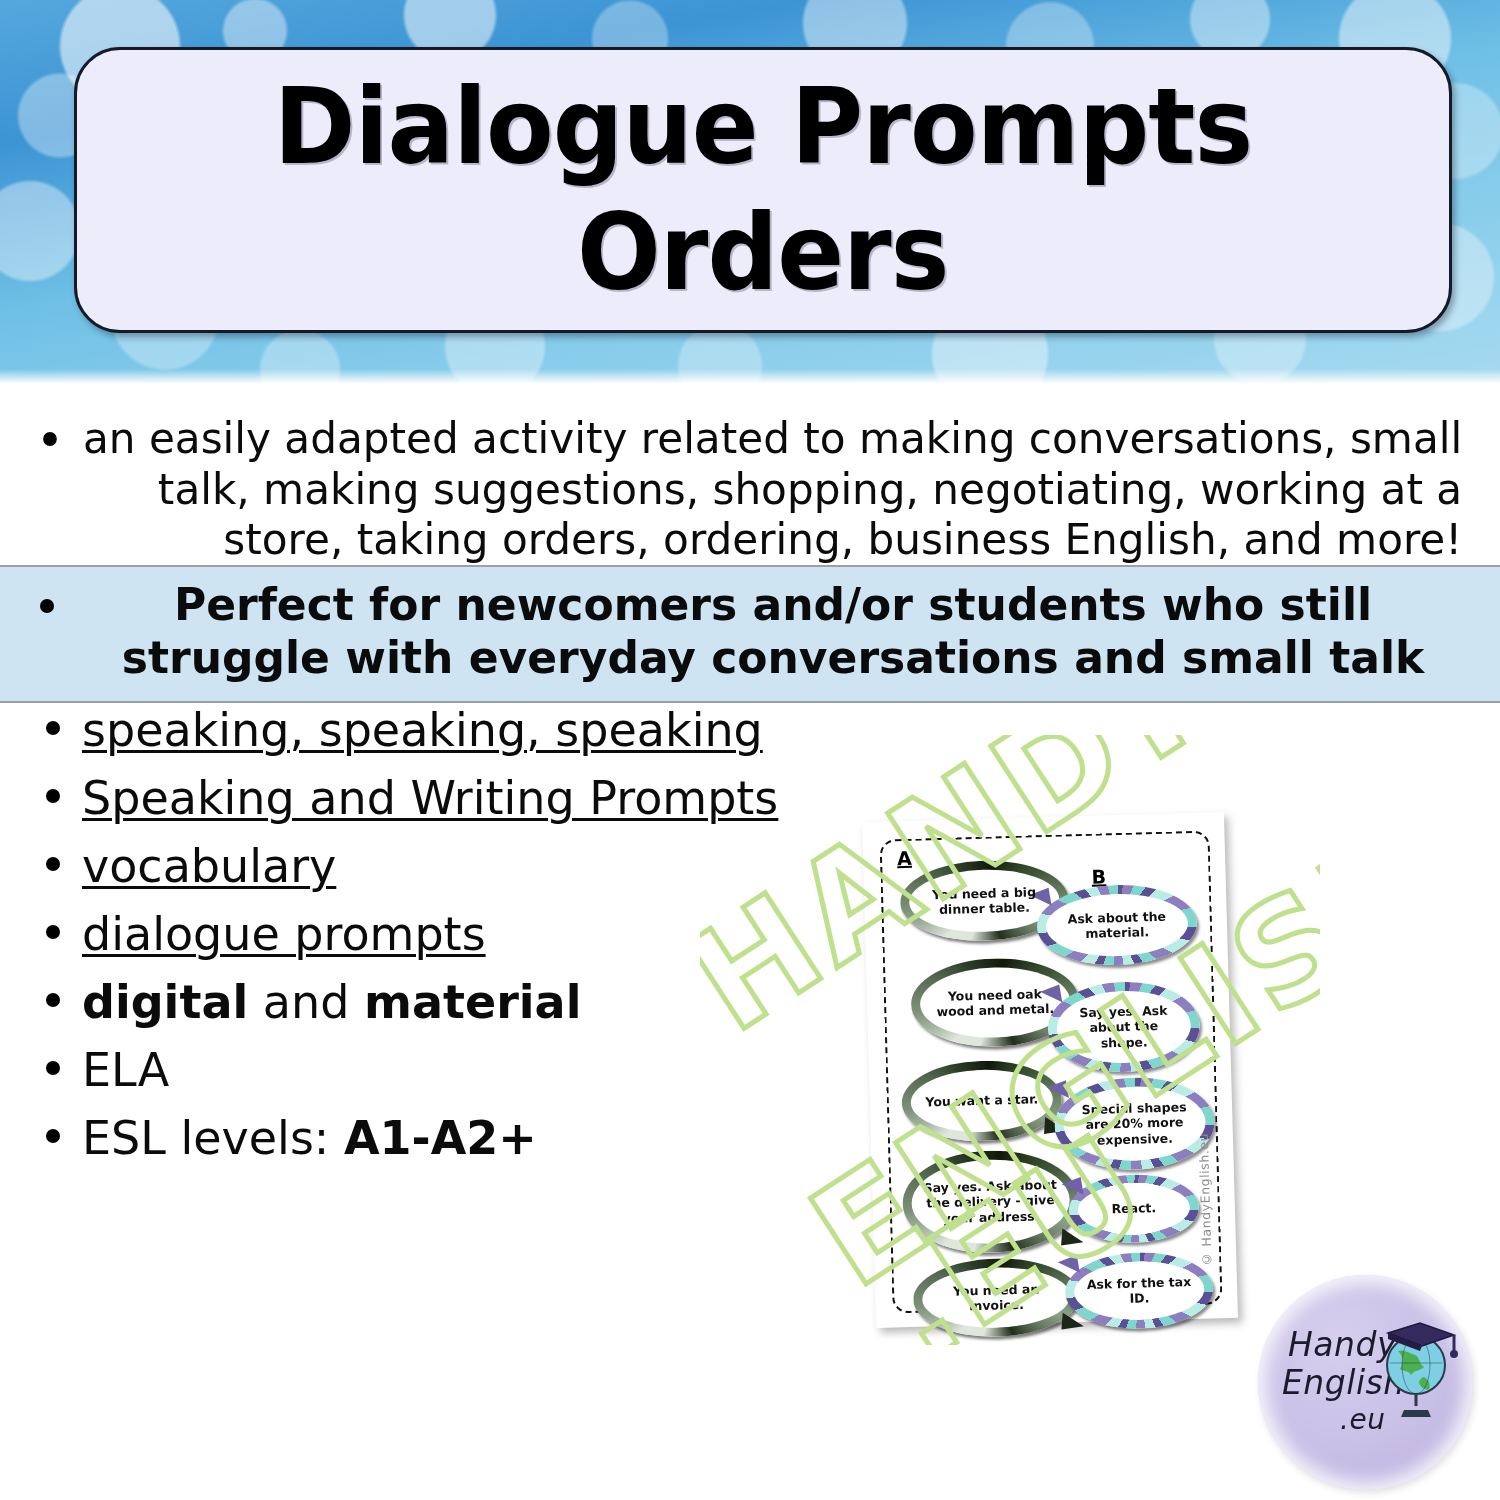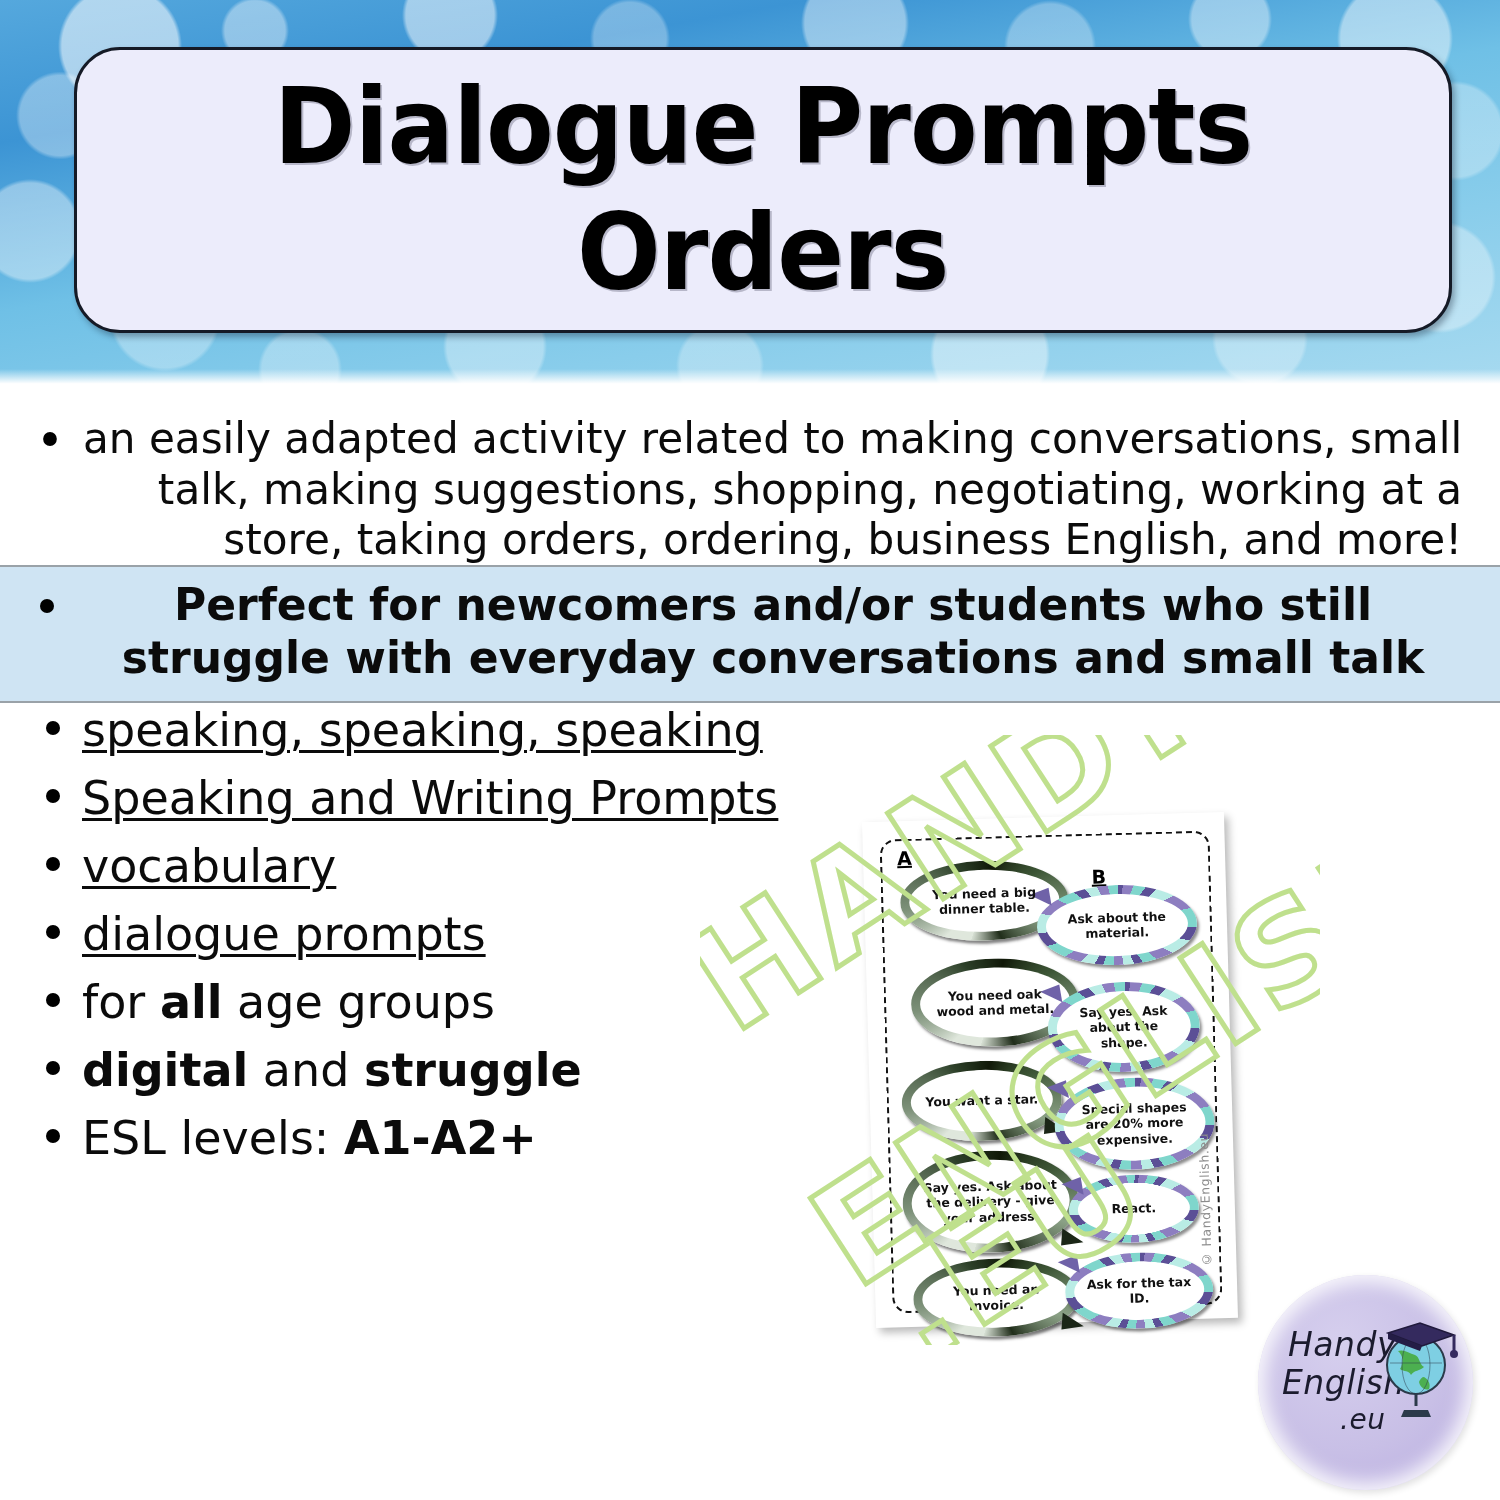--- a/index.html
+++ b/index.html
@@ -299,22 +299,22 @@
 
   <ul class="bullets highlight-band">
     <li class="bullet">Perfect for newcomers and/or students who still struggle with everyday conversations and small talk</li>
   </ul>
 
   <ul class="bullets shortlist">
     <li class="bullet"><span class="u">speaking, speaking, speaking</span></li>
     <li class="bullet"><span class="u">Speaking and Writing Prompts</span></li>
     <li class="bullet"><span class="u">vocabulary</span></li>
     <li class="bullet"><span class="u">dialogue prompts</span></li>
-    <li class="bullet"><span>for </span><b>all</b><span> age groups</span></li>
-    <li class="bullet"><b>digital</b><span> and </span><b>struggle</b></li>
+    <li class="bullet"><b>digital</b><span> and </span><b>material</b></li>
+    <li class="bullet"><span>ELA</span></li>
     <li class="bullet"><span>ESL levels: </span><b>A1-A2+</b></li>
   </ul>
 </div>
 
 <div class="preview-wrap">
   <div class="card">
     <div class="card-dash"></div>
 
     <div class="col-letter a">A</div>
     <div class="col-letter b">B</div>

